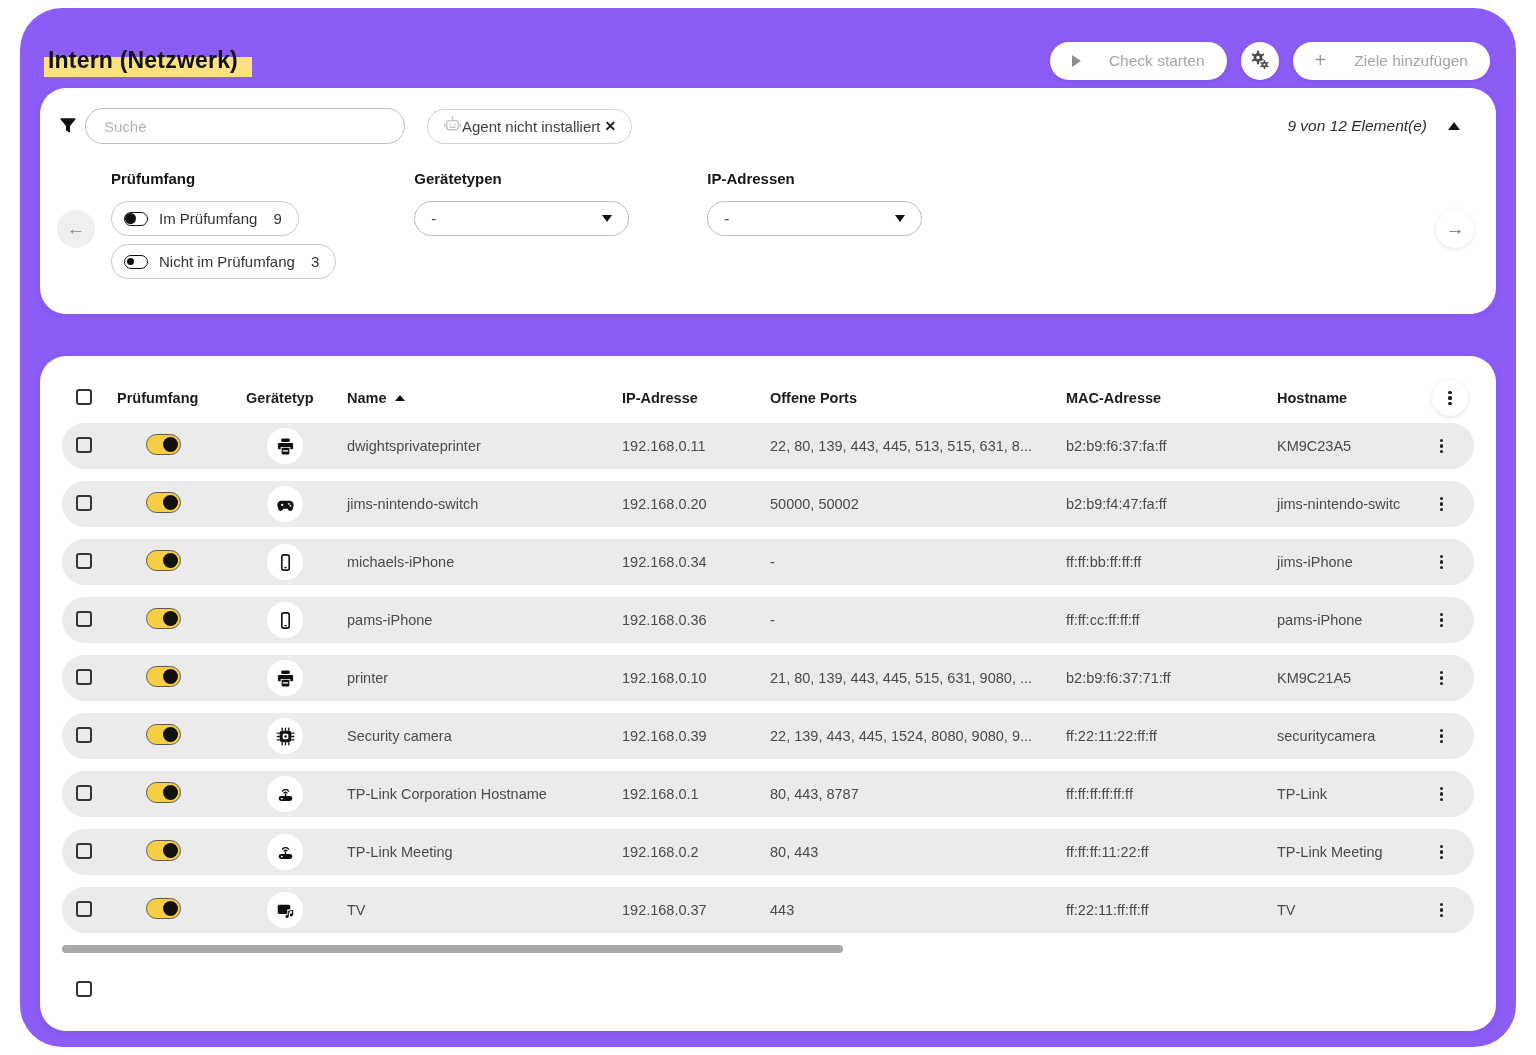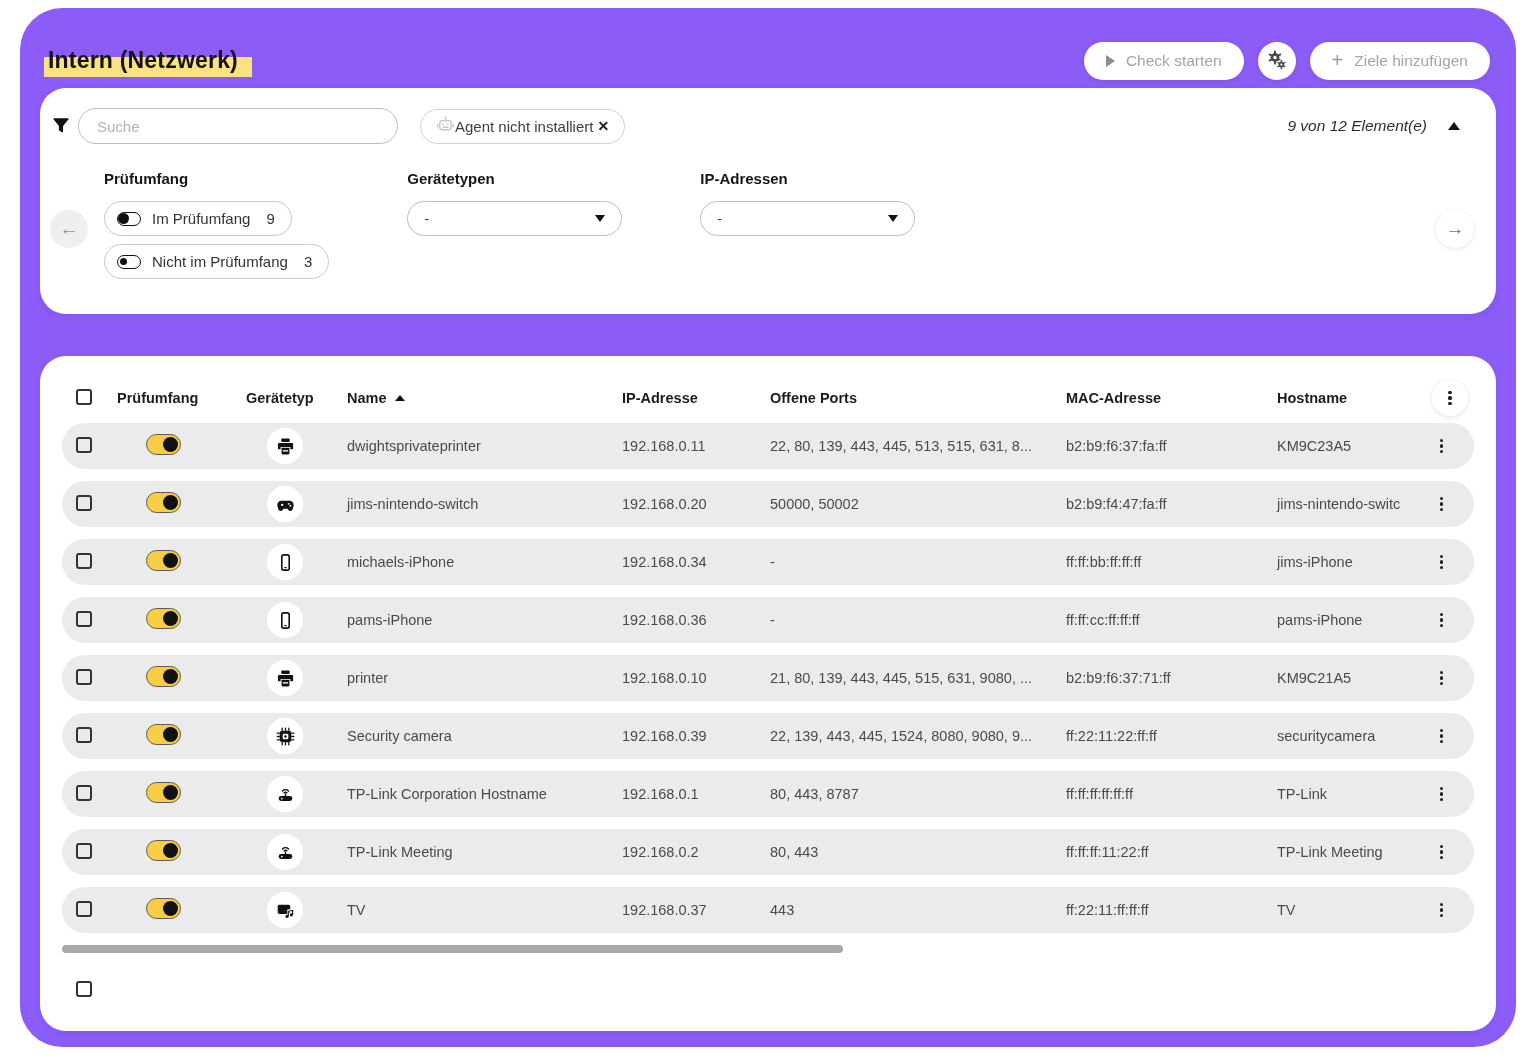--- a/index.html
+++ b/index.html
@@ -14,34 +14,34 @@
   }
   
   .topbar { display:flex; align-items:center; padding:26px 26px 0 24px; height:80px; }
   .page-title {
     font-size:23px; font-weight:800; color:#141414; letter-spacing:.2px;
     padding:2px 14px 4px 4px;
     background:linear-gradient(to bottom, transparent 36%, #fbe180 36%, #fbe180 96%, transparent 96%);
   }
   .topbar-actions { margin-left:auto; display:flex; align-items:center; gap:14px; }
   .pill-btn {
-    display:flex; align-items:center; gap:11px; background:#fff; height:38px;
+    display:flex; align-items:center; gap:28px; background:#fff; height:38px;
     padding:0 22px; border-radius:19px; box-shadow:0 1px 5px rgba(0,0,0,.08);
     color:#a4a4a4; font-size:15.5px; cursor:pointer; border:none;
   }
   .play-glyph { width:0; height:0; border-top:6px solid transparent; border-bottom:6px solid transparent; border-left:9px solid #8d8d8d; }
   .plus-glyph { font-size:20px; color:#9a9a9a; line-height:1; margin-top:-2px; }
   .circle-btn {
     width:38px; height:38px; border-radius:50%; background:#fff; border:none;
     box-shadow:0 1px 5px rgba(0,0,0,.08); display:flex; align-items:center; justify-content:center;
     cursor:pointer; position:relative;
   }
   
   .card { background:#fff; border-radius:26px; box-shadow:0 2px 8px rgba(0,0,0,.05); }
-  .filter-card { margin:0 20px; padding:18px 24px 24px 12px; height:226px; }
+  .filter-card { margin:0 20px; padding:18px 24px 24px 19px; height:226px; }
   .filter-row1 { display:flex; align-items:center; height:40px; }
   .funnel-wrap { width:26px; display:flex; align-items:center; }
   .search-input {
     width:320px; height:36px; border:1.5px solid #bdbdbd; border-radius:18px;
     padding:0 18px; font-size:15px; font-family:inherit; color:#3c3c3c; outline:none; background:#fff;
   }
   .search-input::placeholder { color:#b3b3b3; }
   .chip {
     margin-left:22px; display:flex; align-items:center; height:35px;
     border:1.5px solid #d2d2d2; border-radius:18px; padding:0 15px; background:#fff;

